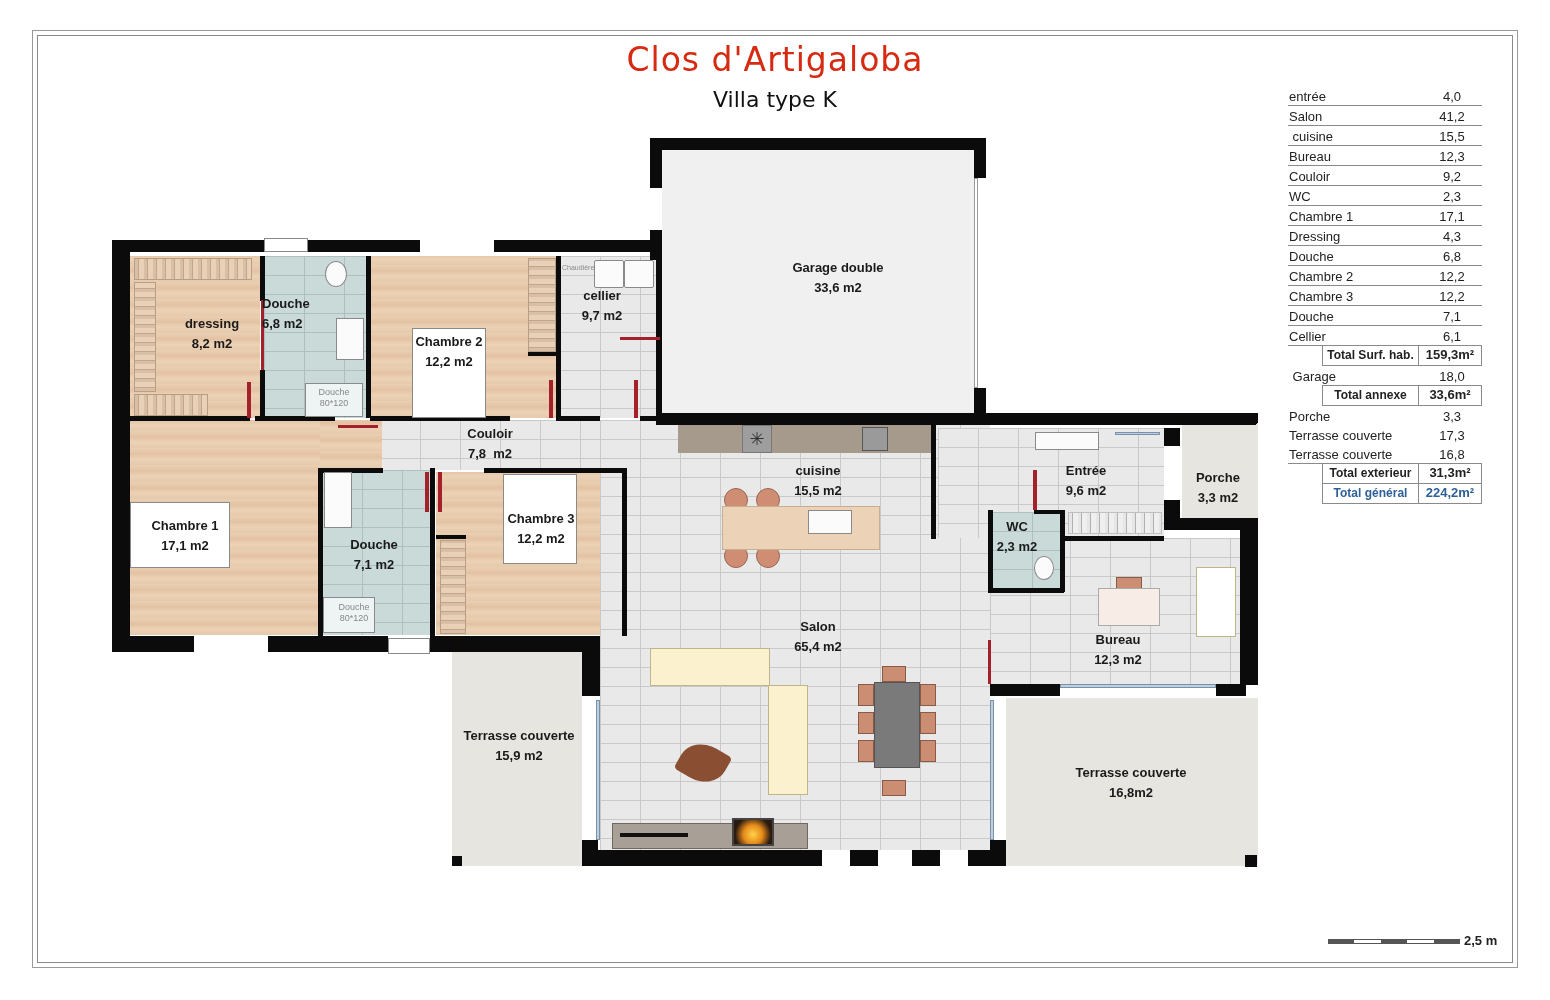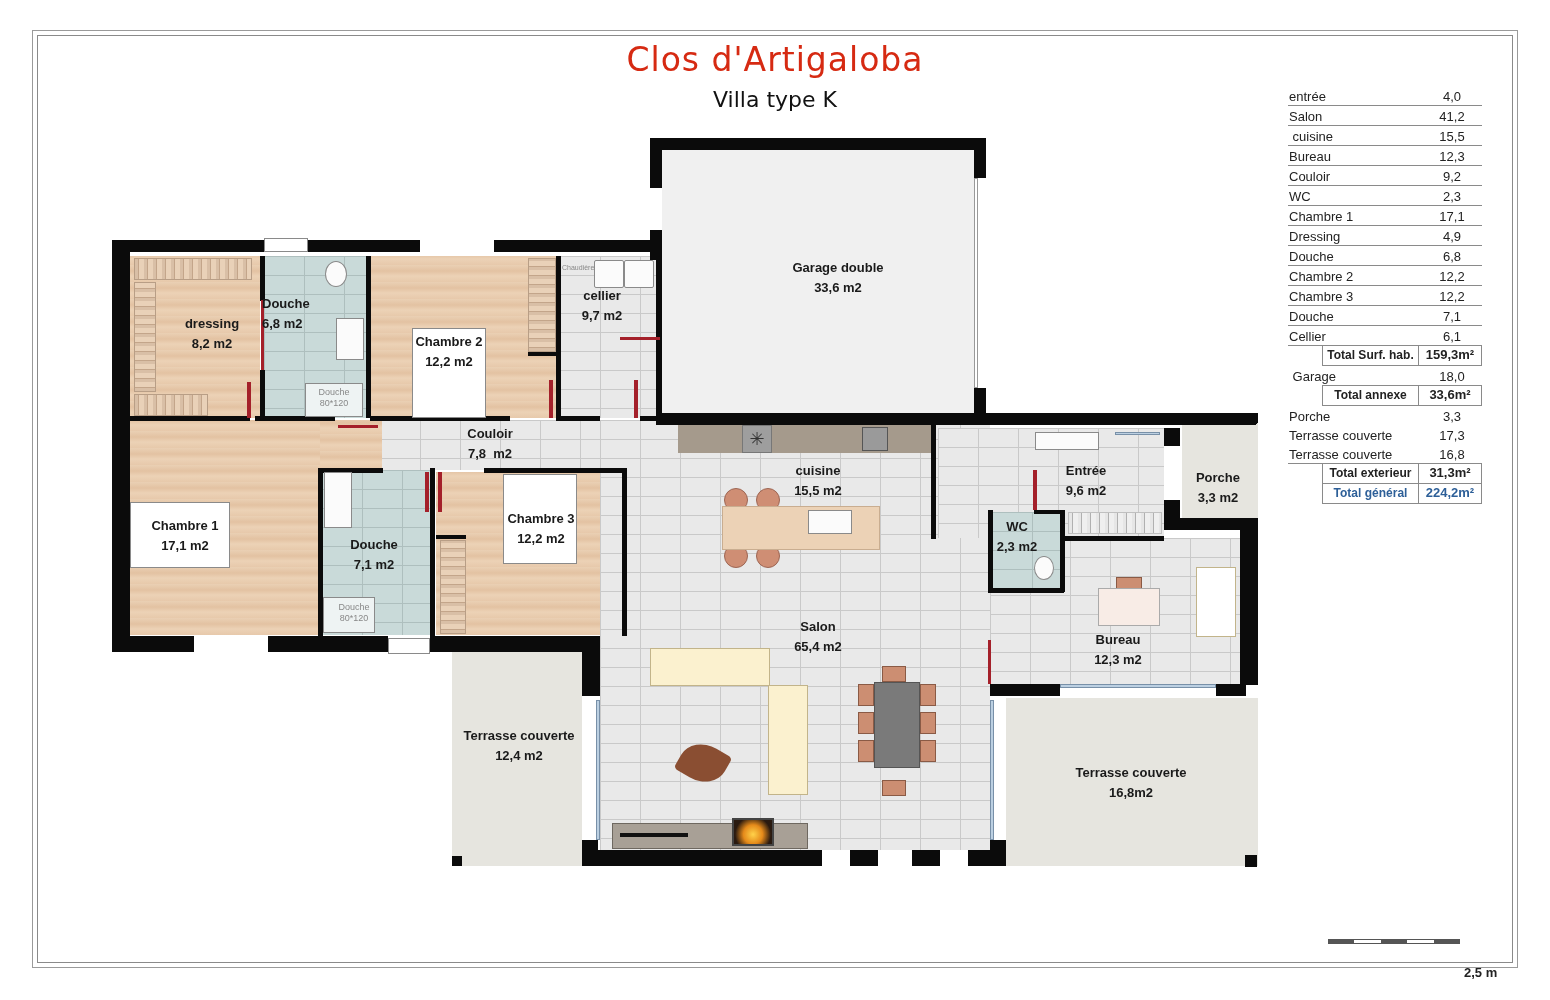--- a/index.html
+++ b/index.html
@@ -267,21 +267,21 @@
   <div class="label" style="left:1182px;top:468px;width:72px;">
     <div>Porche</div>
       <div>3,3 m2</div>
   </div>
   <div class="label" style="left:1078px;top:630px;width:80px;">
     <div>Bureau</div>
       <div>12,3 m2</div>
   </div>
   <div class="label" style="left:452px;top:726px;width:134px;">
     <div>Terrasse couverte</div>
-      <div>12,4 m2</div>
+      <div>15,9 m2</div>
   </div>
   <div class="label" style="left:1058px;top:763px;width:146px;">
     <div>Terrasse couverte</div>
       <div>16,8m2</div>
   </div>
 </div>
 
 <div class="stable">
   <div class="srow">
       <span class="k">entrée</span>
@@ -306,21 +306,21 @@
   <div class="srow">
       <span class="k">WC</span>
       <span class="v">2,3</span>
     </div>
   <div class="srow">
       <span class="k">Chambre 1</span>
       <span class="v">17,1</span>
     </div>
   <div class="srow">
       <span class="k">Dressing</span>
-      <span class="v">4,9</span>
+      <span class="v">4,3</span>
     </div>
   <div class="srow">
       <span class="k">Douche</span>
       <span class="v">6,8</span>
     </div>
   <div class="srow">
       <span class="k">Chambre 2</span>
       <span class="v">12,2</span>
     </div>
   <div class="srow">
@@ -369,13 +369,13 @@
     </div>
 </div>
 
 <div class="scale">
   <span style="background:#555;"></span>
   <span style="background:#fff;border-top:1px solid #555;border-bottom:1px solid #555;box-sizing:border-box;"></span>
   <span style="background:#555;"></span>
   <span style="background:#fff;border-top:1px solid #555;border-bottom:1px solid #555;box-sizing:border-box;"></span>
   <span style="background:#555;"></span>
 </div>
-<div class="abs" style="left:1464px;top:933px;font-size:13px;font-weight:bold;color:#222;font-family:'Liberation Sans', sans-serif;margin-top:32px;">2,5 m</div>
+<div class="abs" style="left:1464px;top:933px;font-size:13px;font-weight:bold;color:#222;font-family:'Liberation Sans', sans-serif;">2,5 m</div>
 
 </body></html>

